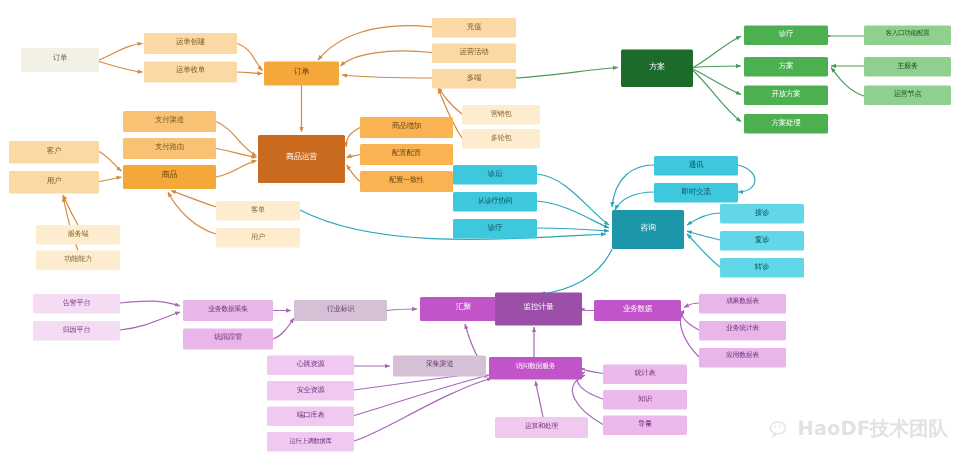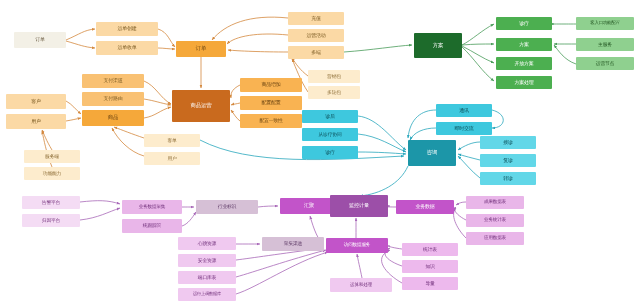--- a/index.html
+++ b/index.html
@@ -306,14 +306,25 @@
         <span>成果数据表</span>
       </div>
       <div class="node" style="left: 466px; top: 214px; width: 58px; height: 13px; background: rgb(233, 182, 233); color: rgb(110, 45, 120); font-size: 4.6px;">
         <span>业务统计表</span>
       </div>
       <div class="node" style="left: 466px; top: 232px; width: 58px; height: 13px; background: rgb(233, 182, 233); color: rgb(110, 45, 120); font-size: 4.6px;">
         <span>应用数据表</span>
       </div>
     </div>
 
+  <div id="watermark">
+    <span class="wx">
+      <svg viewBox="0 0 24 20" width="15" height="13">
+        <ellipse cx="9" cy="8" rx="8" ry="6.4" fill="none" stroke="#e2e2e2" stroke-width="1.4"></ellipse>
+        <path d="M5.5 13.5 L4 17 L7.5 15" fill="none" stroke="#e2e2e2" stroke-width="1.4"></path>
+        <circle cx="6.3" cy="6.4" r="0.95" fill="#e2e2e2"></circle>
+        <circle cx="11.2" cy="6.4" r="0.95" fill="#e2e2e2"></circle>
+      </svg>
+    </span>
+    <span>HaoDF技术团队</span>
+  </div>
 
 </div>
 
 </body></html>

